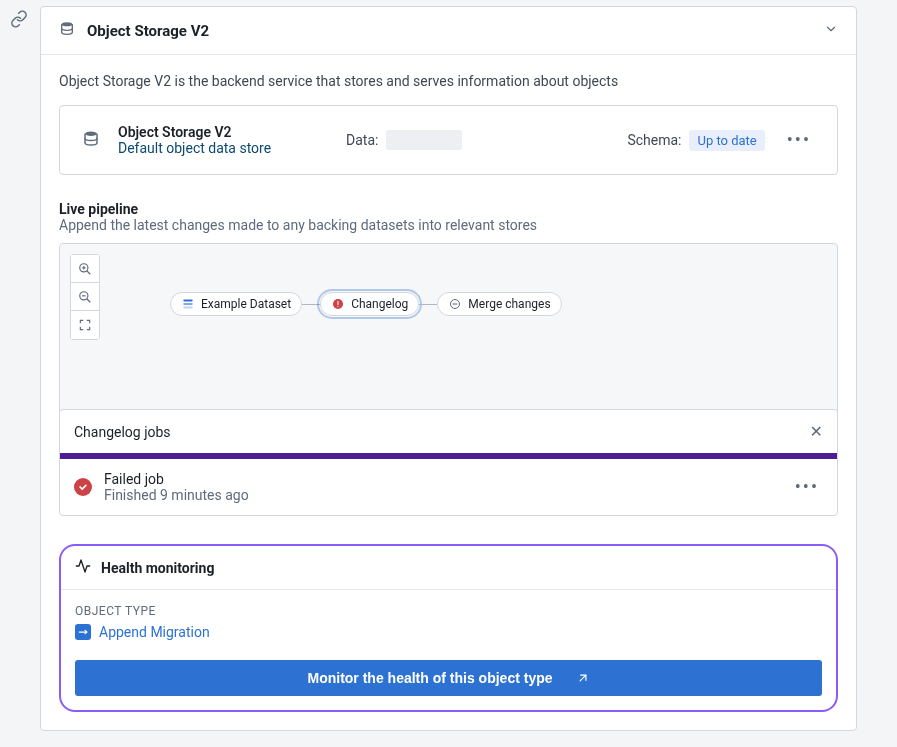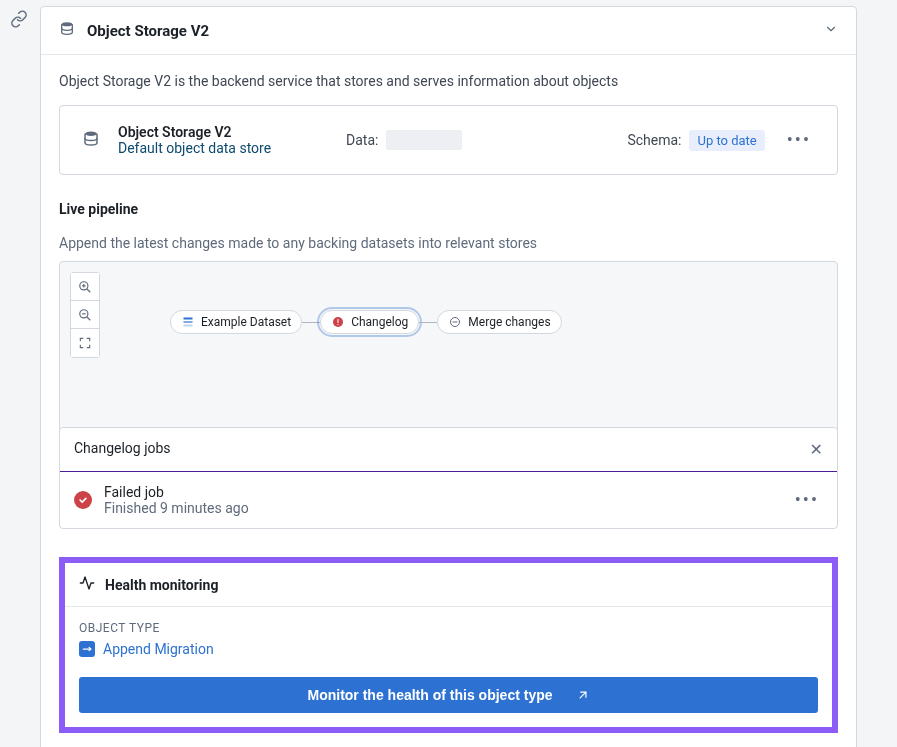--- a/index.html
+++ b/index.html
@@ -78,21 +78,21 @@
       color: #5f6b7c;
       padding: 4px;
       cursor: pointer;
       letter-spacing: 2px;
       font-size: 18px;
       line-height: 1;
     }
 
     .section { margin-top: 26px; }
     .section-title { font-weight: 700; font-size: 14px; }
-    .section-sub { color: #5f6b7c; font-size: 14px; margin-top: 18px; }
+    .section-sub { color: #5f6b7c; font-size: 14px; margin-top: 0; }
 
     .pipeline-canvas {
       margin-top: 10px;
       border: 1px solid #d3d8de;
       background: #f6f7f9;
       border-radius: 4px;
       position: relative;
       height: 172px;
     }
     .zoom-ctrls {
@@ -142,45 +142,45 @@
 
     .changelog-panel {
       position: relative;
       background: #fff;
       border: 1px solid #d3d8de;
       border-radius: 4px;
       margin-top: -6px;
       z-index: 2;
     }
     .changelog-head {
-      display: flex; justify-content: space-between;
+      display: flex; align-items: center; justify-content: space-between;
       padding: 12px 14px;
-      border-bottom: 1px solid #4c1d95;
+      border-bottom: 6px solid #4c1d95;
       font-size: 14px;
     }
     .close-x { color:#5f6b7c; cursor:pointer; font-size:16px; }
     .job-row {
       display: flex; align-items: center; gap: 12px;
       padding: 12px 14px;
     }
     .status-dot {
       width:18px; height:18px; border-radius:50%;
       background:#cd4246;
       display:flex; align-items:center; justify-content:center;
       flex-shrink:0;
     }
     .status-dot svg { color:#fff; }
     .job-text { flex:1; }
     .job-text .t1 { font-size:14px; color:#1c2127; }
     .job-text .t2 { font-size:14px; color:#5f6b7c; }
 
     .health-card {
       margin-top: 28px;
-      border: 6px solid #8b5cf6;
-      border-radius: 0;
+      border: 2px solid #8b5cf6;
+      border-radius: 16px;
     }
     .health-head {
       display:flex; align-items:center; gap:10px;
       padding: 12px 14px;
       border-bottom: 1px solid #e5e8eb;
       font-weight: 700;
     }
     .health-body { padding: 14px; }
     .ot-label { color:#5f6b7c; font-size:12px; letter-spacing:0.5px; margin-bottom:6px; }
     .ot-link { display:flex; align-items:center; gap:8px; color:#2d72d2; cursor:pointer; font-size:14px; }

